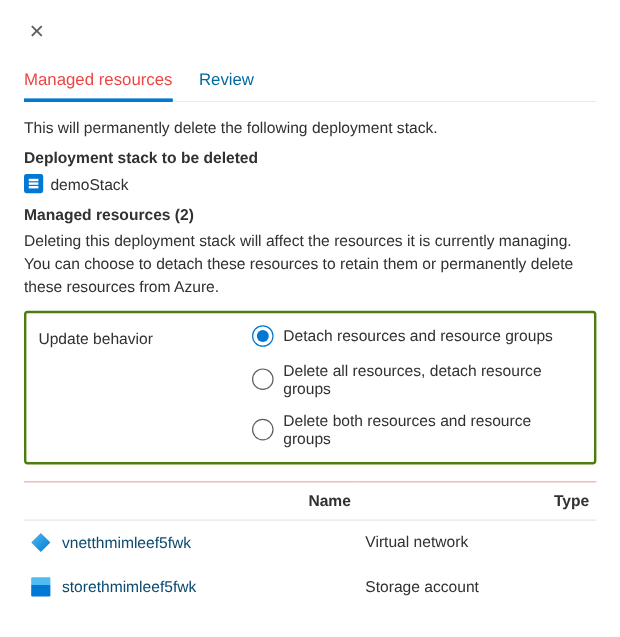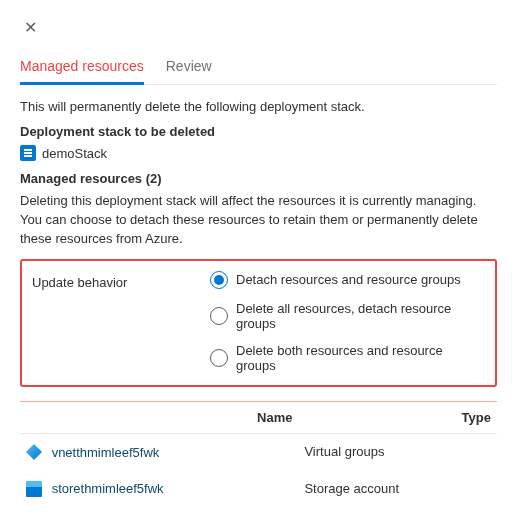--- a/index.html
+++ b/index.html
@@ -8,34 +8,34 @@
     font-size: 13px;
     color: #323130;
     background: #fff;
     width: 517px;
     padding: 18px 20px 20px 20px;
   }
   .header { display: flex; justify-content: space-between; align-items: flex-start; margin-bottom: 14px; }
   .title { font-size: 20px; font-weight: 600; color: #323130; }
   .close { font-size: 16px; color: #605e5c; cursor: pointer; padding: 2px 4px; line-height: 1; }
   .tabs { display: flex; gap: 22px; border-bottom: 1px solid #edebe9; margin-bottom: 14px; }
-  .tab { padding: 6px 0 8px 0; font-size: 14px; color: #737373; cursor: pointer; border-bottom: 3px solid transparent; margin-bottom: -1px; }
+  .tab { padding: 6px 0 8px 0; font-size: 14px; color: #0369a1; cursor: pointer; border-bottom: 3px solid transparent; margin-bottom: -1px; }
   .tab.active { color: #ef4444; border-bottom-color: #0078d4; }
   .intro { margin-bottom: 10px; font-size: 13px; }
   .section-label { font-weight: 600; font-size: 13px; margin-bottom: 6px; }
   .stack-row { display: flex; align-items: center; gap: 6px; margin-bottom: 10px; }
   .stack-icon {
     width: 16px; height: 16px; background: #0078d4;
     display: inline-flex; align-items: center; justify-content: center;
     color: #fff; font-size: 10px; border-radius: 2px;
   }
   .stack-name { color: #323130; }
   .desc { font-size: 13px; color: #323130; line-height: 1.45; margin-bottom: 10px; }
   .highlight-box {
-    border: 2px solid #ef4444;
+    border: 2px solid #4d7c0f;
     border-radius: 3px;
     padding: 10px 10px 12px 10px;
     margin-bottom: 14px;
     display: flex;
     gap: 8px;
   }
   .behavior-label { width: 170px; font-size: 13px; padding-top: 4px; }
   .radio-group { flex: 1; display: flex; flex-direction: column; gap: 12px; }
   .radio-row { display: flex; align-items: center; gap: 8px; cursor: pointer; font-size: 13px; }
   .radio {
@@ -110,21 +110,21 @@
       <th>Name</th>
       <th>Type</th>
     </tr>
   </thead>
   <tbody>
     <tr>
       <td>
         <span class="res-icon vnet"></span>
         <span class="res-link">vnetthmimleef5fwk</span>
       </td>
-      <td>Virtual groups</td>
+      <td>Virtual network</td>
     </tr>
     <tr>
       <td>
         <span class="res-icon storage"></span>
         <span class="res-link">storethmimleef5fwk</span>
       </td>
       <td>Storage account</td>
     </tr>
   </tbody>
 </table>

